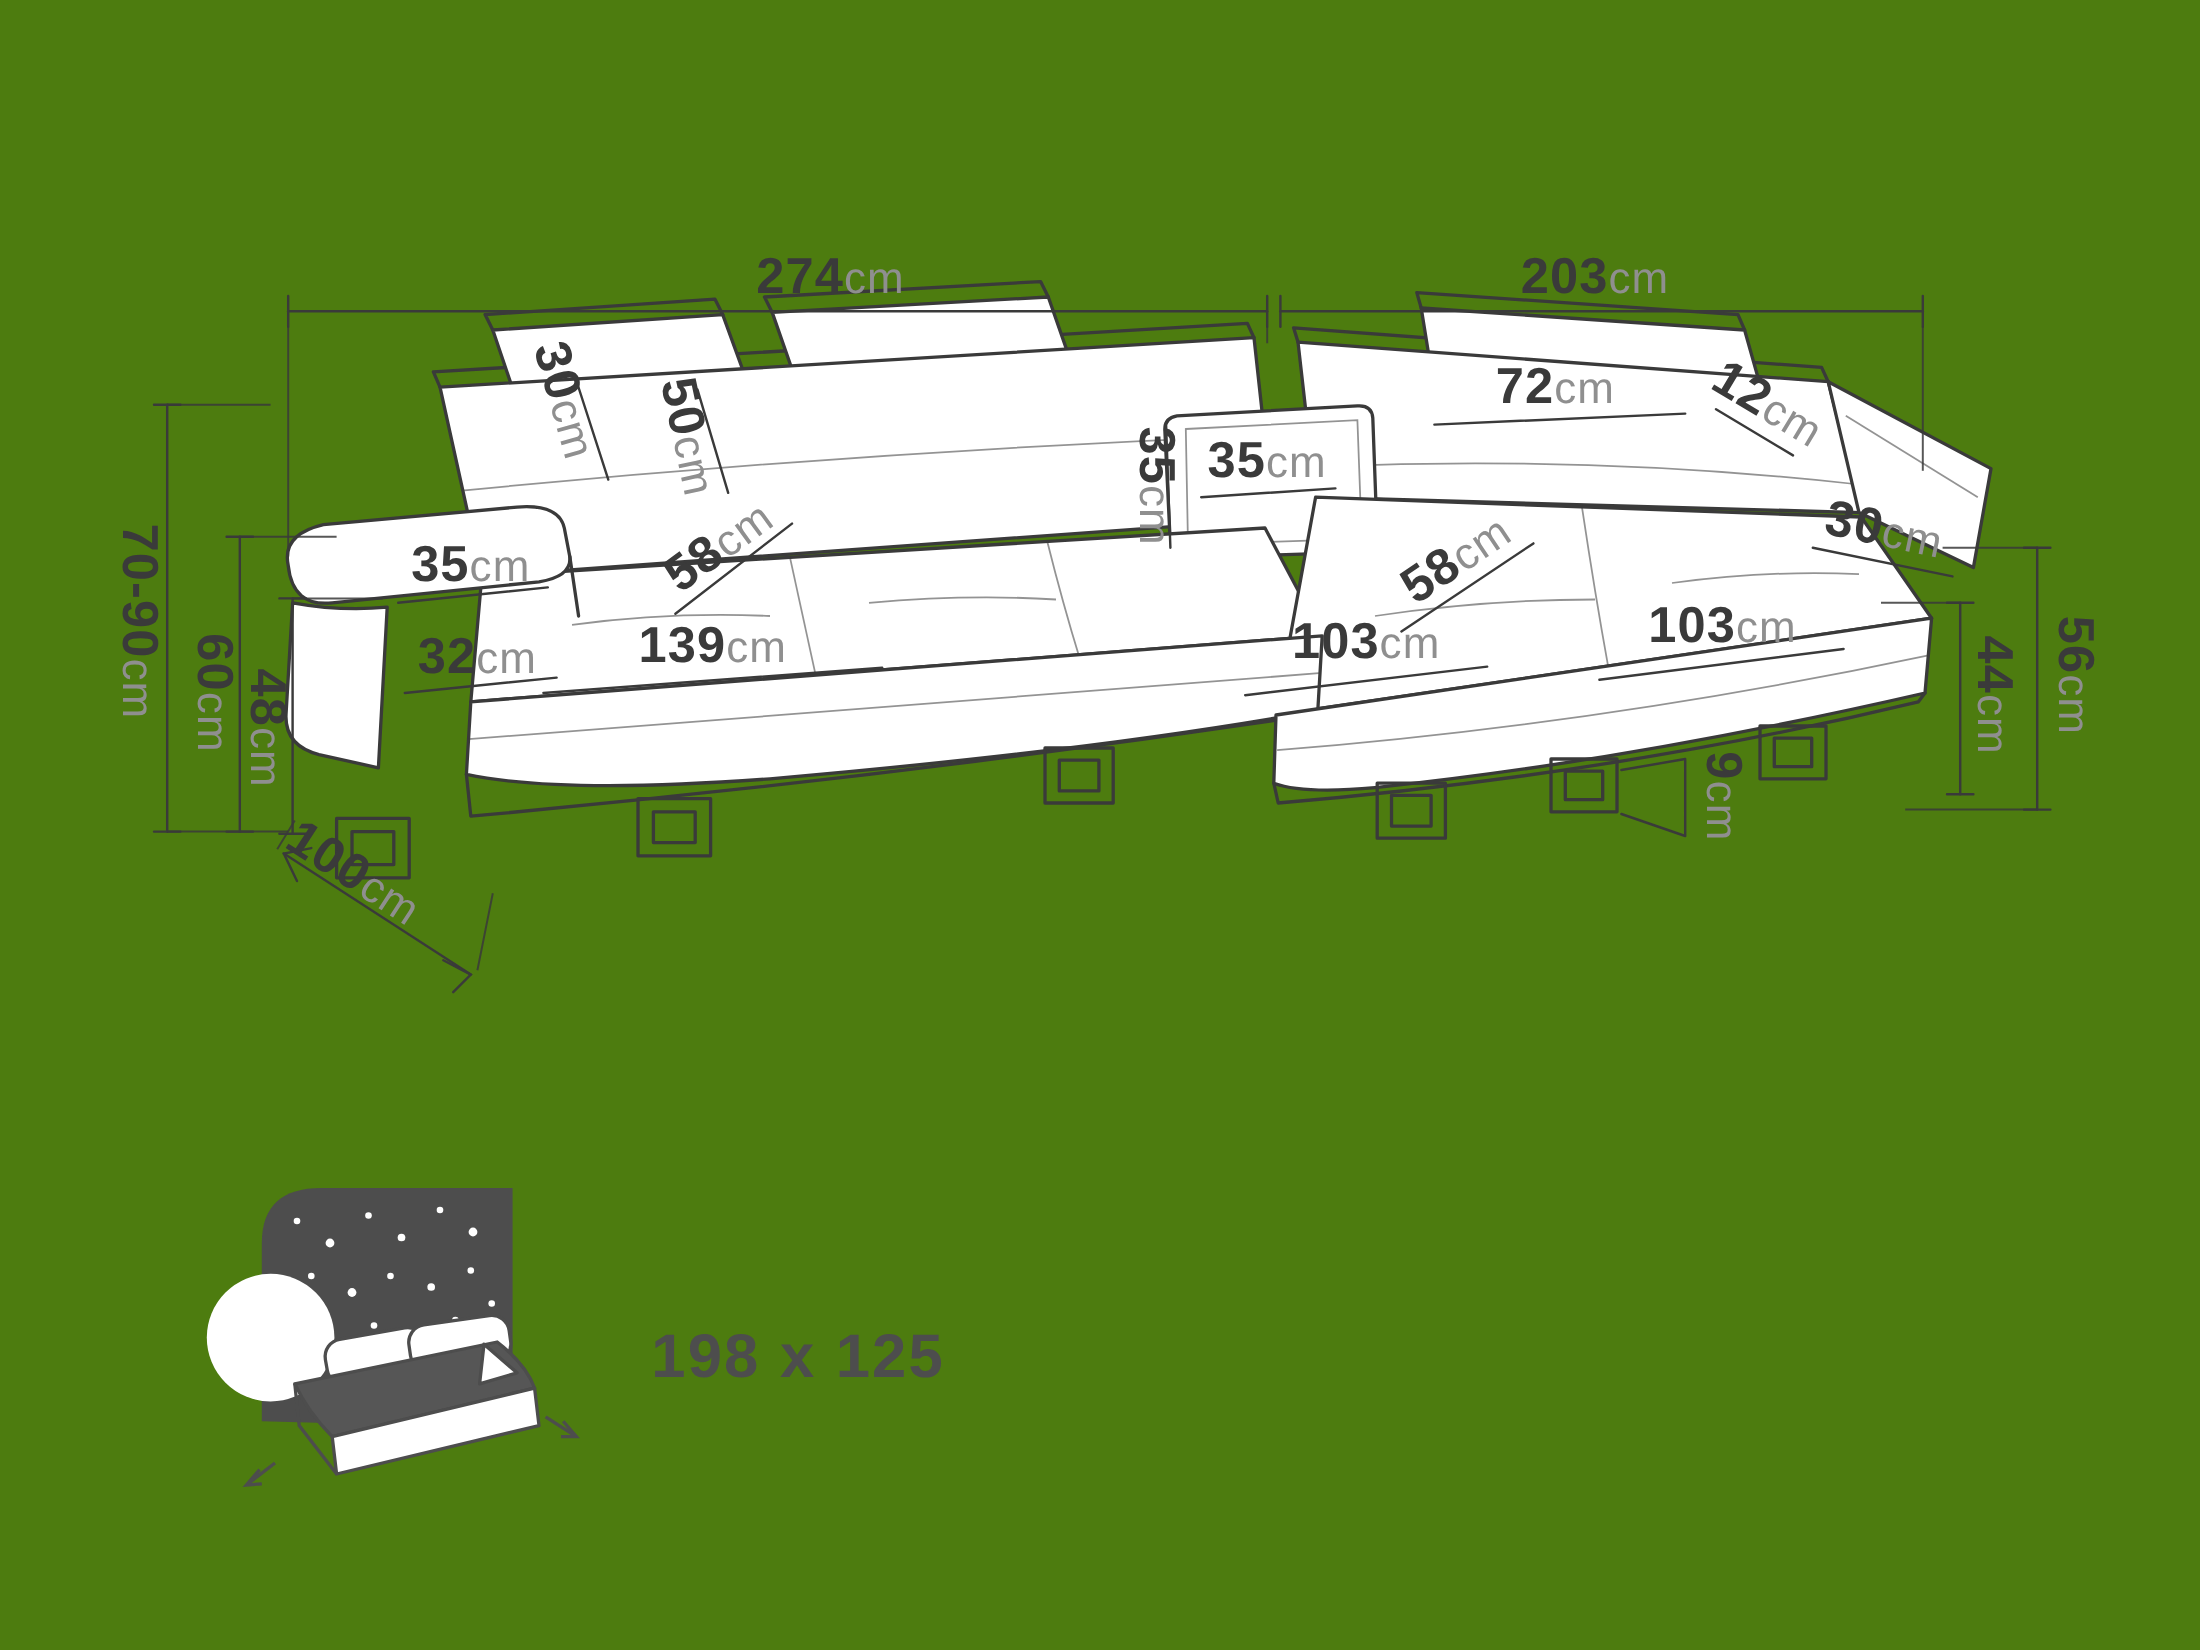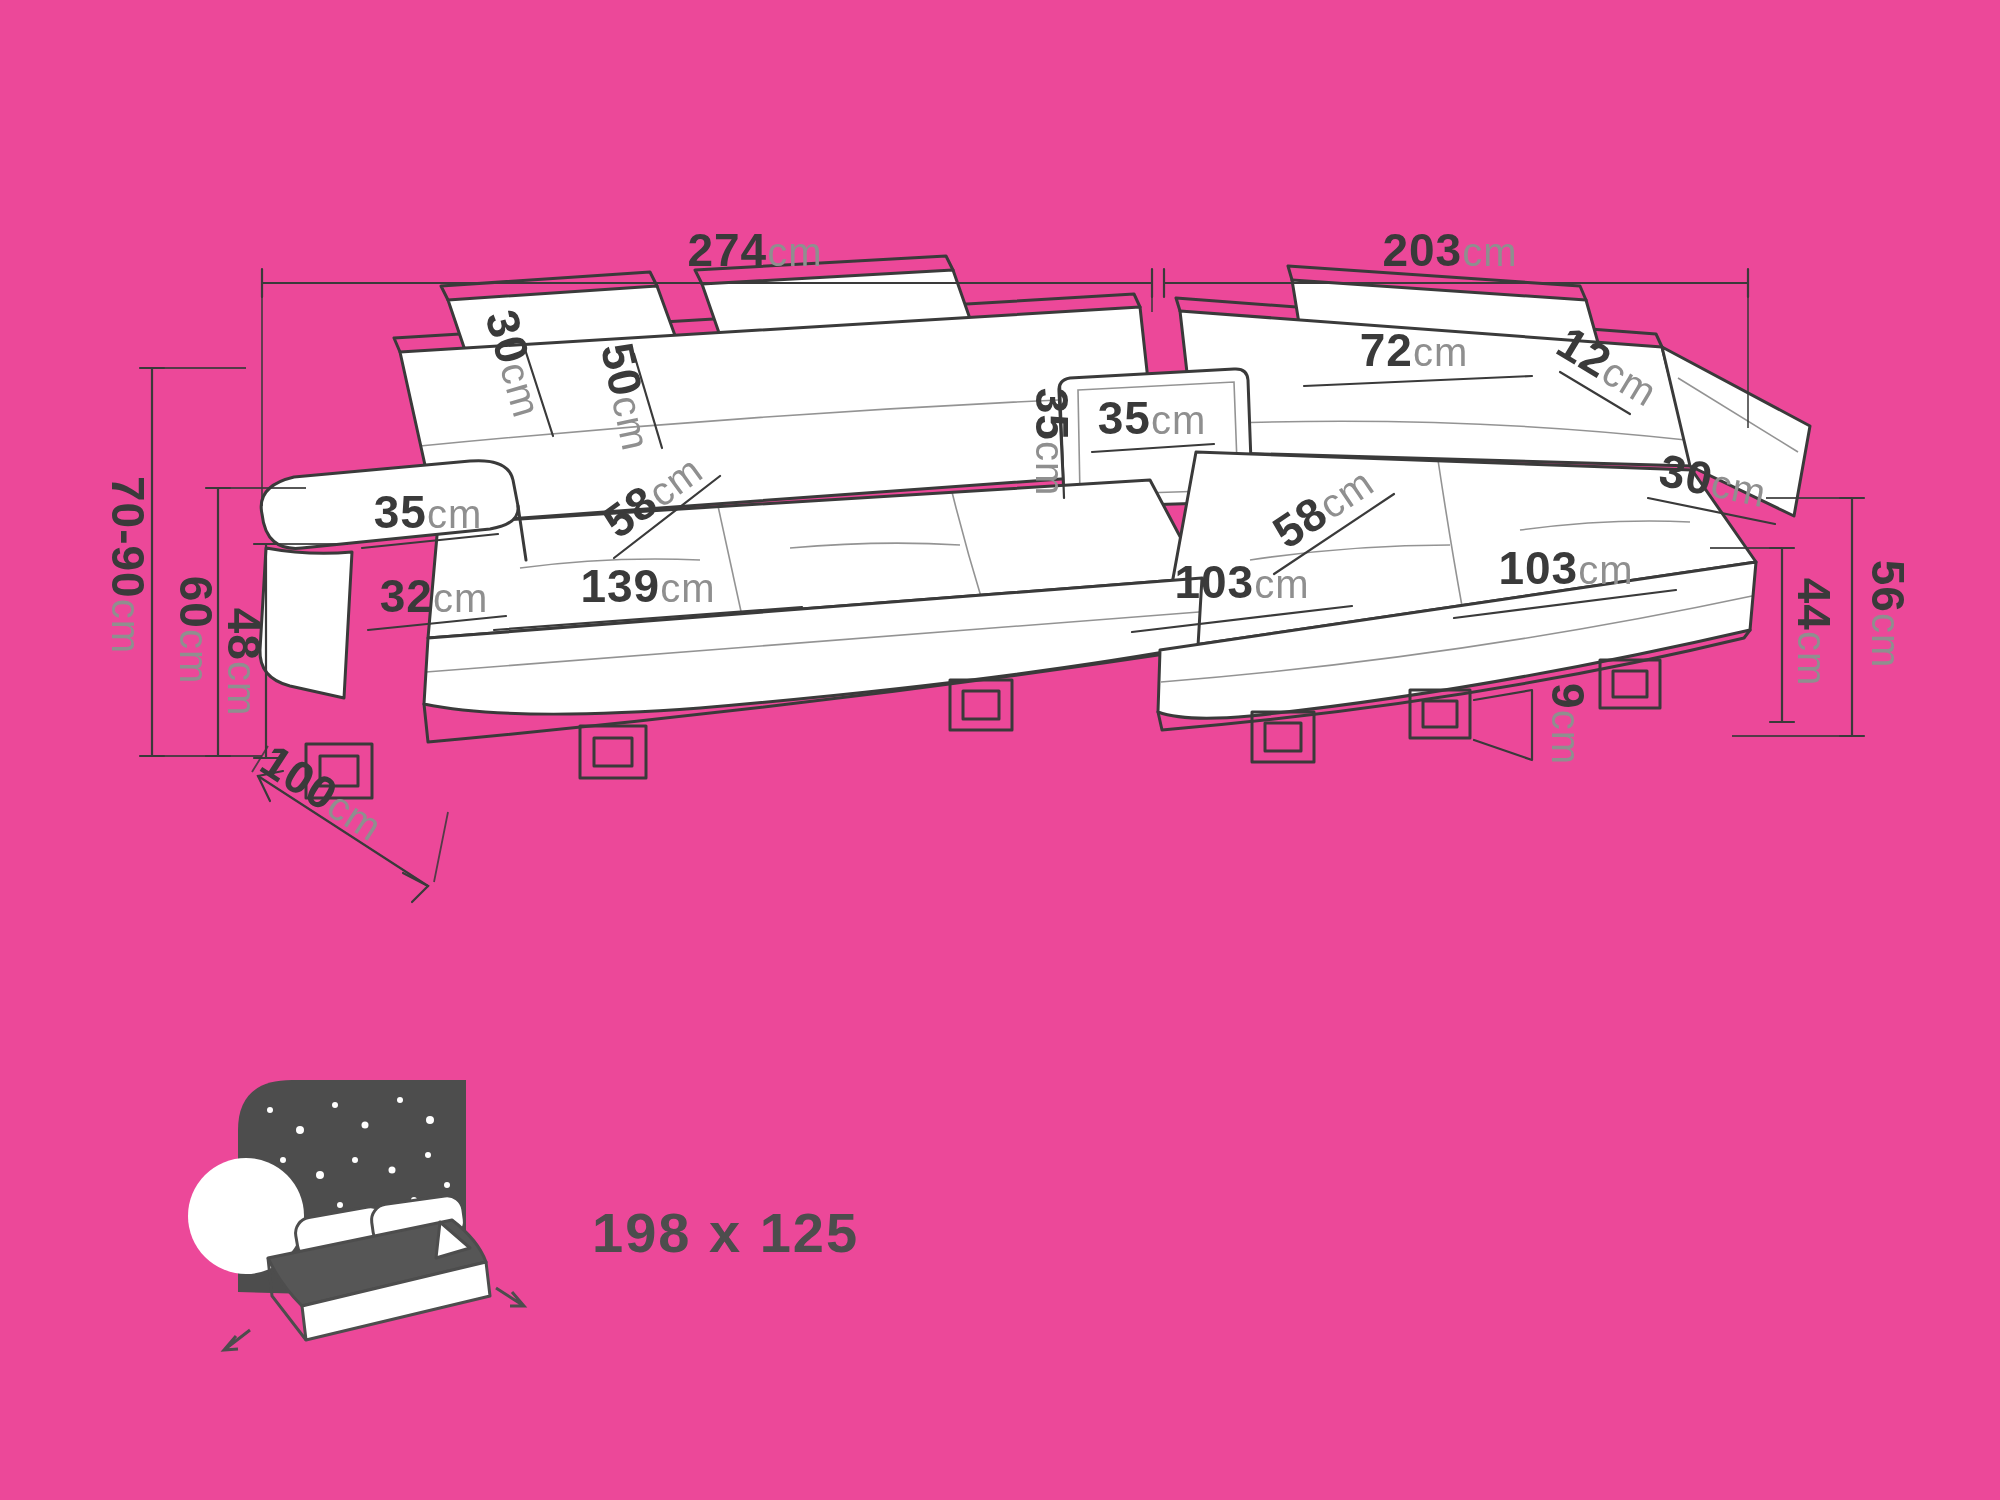--- a/index.html
+++ b/index.html
@@ -1,17 +1,17 @@
 <!DOCTYPE html>
 <html style="--ink: #3a3a3a; --unit: #8f8f8f; --icon: #4d4d4d;"><head>
 <meta charset="utf-8">
 <title>Diagram</title>
 <style>
   html,body{margin:0;padding:0;background:#fff}
-  .stage{position:relative;width:2000px;height:1500px;background:#ec4899;overflow:hidden;
+  .stage{position:relative;width:2000px;height:1500px;background:#4d7c0f;overflow:hidden;
          font-family:"Liberation Sans", sans-serif;}
   svg{display:block;width:2000px;height:1500px}
   .outline{fill:#ffffff;stroke:var(--ink,#3a3a3a);stroke-width:3;stroke-linejoin:round;stroke-linecap:round}
   .line{fill:none;stroke:var(--ink,#3a3a3a);stroke-width:3;stroke-linejoin:round;stroke-linecap:round}
   .seam{fill:none;stroke:var(--ink,#3a3a3a);stroke-width:1.6;opacity:.55}
   .dimline{fill:none;stroke:var(--ink,#3a3a3a);stroke-width:2.2;stroke-linecap:round}
   .ext{fill:none;stroke:var(--ink,#3a3a3a);stroke-width:1.8;opacity:.85}
   text.dim{font-weight:bold;font-size:46px;fill:var(--ink,#3a3a3a);letter-spacing:1px}
   text.dim .unit{font-weight:normal;font-size:40px;fill:var(--unit,#8f8f8f)}
   text.sleep{font-weight:bold;font-size:56px;fill:var(--icon,#4d4d4d);letter-spacing:2px}

